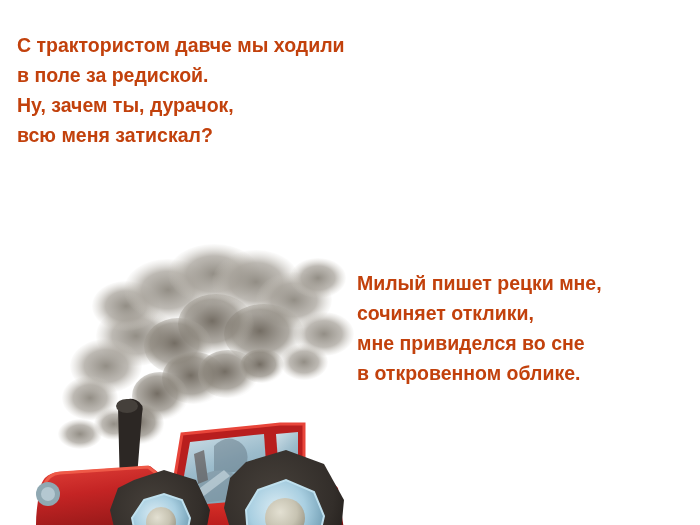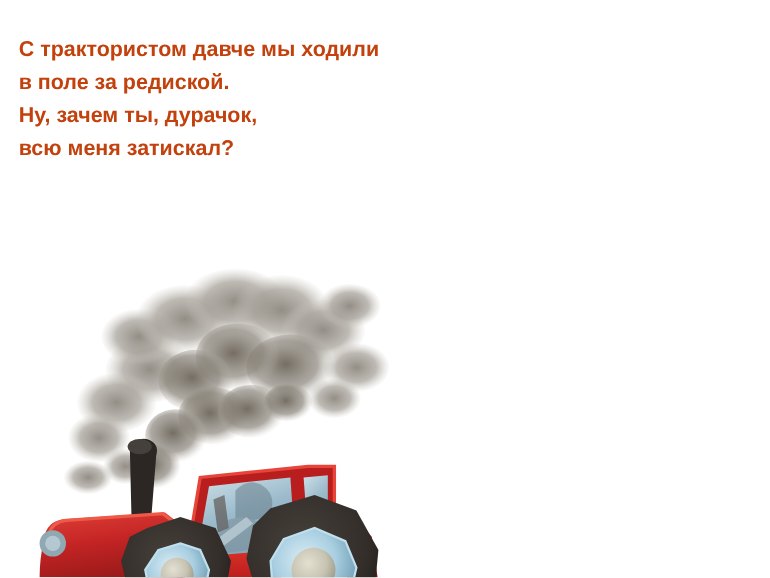--- a/index.html
+++ b/index.html
@@ -43,20 +43,24 @@
 <body>
 
 <div id="page">
 
   <div id="verse-left" class="verse">С трактористом давче мы ходили
 в поле за редиской.
 Ну, зачем ты, дурачок,
 всю меня затискал?</div>
 
 
+  <div id="verse-right-bottom" class="verse">Милый пишет рецки мне,
+сочиняет отклики,
+мне привиделся во сне
+в откровенном облике.</div>
 
   <div id="tractor-illustration">
     <svg width="340" height="287" viewBox="0 0 340 287" xmlns="http://www.w3.org/2000/svg">
       <defs>
         <radialGradient id="smokeGrad" cx="50%" cy="50%" r="50%">
           <stop offset="0%" stop-color="#8d887f" stop-opacity="0.95"></stop>
           <stop offset="60%" stop-color="#a7a29a" stop-opacity="0.75"></stop>
           <stop offset="100%" stop-color="#c9c5bd" stop-opacity="0.05"></stop>
         </radialGradient>
         <radialGradient id="smokeGradDark" cx="45%" cy="45%" r="55%">

